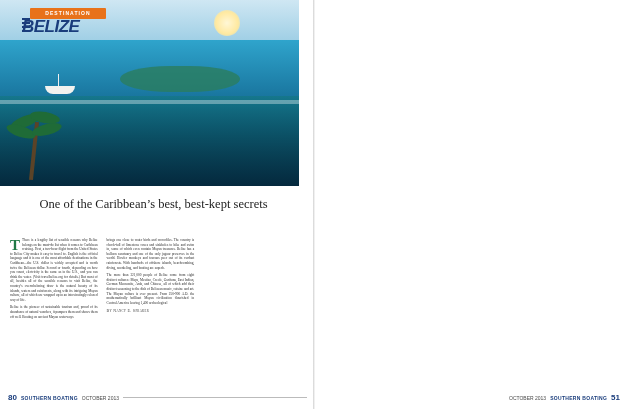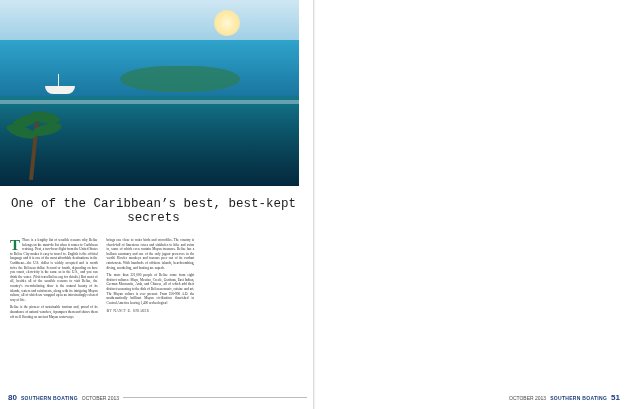--- a/index.html
+++ b/index.html
@@ -29,21 +29,21 @@
   .hero .foam{position:absolute;left:0;top:100px;width:100%;height:4px;background:rgba(255,255,255,.35);}
   .hero .boat{position:absolute;left:45px;top:86px;width:30px;height:8px;background:#f2f2ef;border-radius:0 0 8px 8px;}
   .hero .boat:after{content:"";position:absolute;left:13px;top:-12px;width:1px;height:12px;background:#eee;}
   .hero .palm{position:absolute;left:8px;top:110px;width:56px;height:70px;}
   .hero .palm .trunk{position:absolute;left:24px;top:12px;width:4px;height:58px;background:#5b4327;transform:rotate(6deg);}
   .hero .palm .frond{position:absolute;width:30px;height:11px;background:#1f6b37;border-radius:50%;}
 
   
   .headline{position:absolute;left:0;top:190px;width:299px;text-align:center;}
   .headline .quote{font-family:"Liberation Serif",serif;font-size:25px;font-weight:bold;font-style:italic;color:#b8341f;letter-spacing:-0.3px;}
-  .headline .sub{margin-top:7px;font-family:Liberation Mono, monospace;font-size:12.5px;color:#1d1d1d;padding-left:8px;}
+  .headline .sub{margin-top:7px;font-family:Liberation Serif, serif;font-size:12.5px;color:#1d1d1d;padding-left:8px;}
 
   
   .cols{position:absolute;left:10px;top:238px;width:281px;height:125px;display:flex;gap:9px;}
   .col{width:87.6px;font-size:3.4px;line-height:4.6px;color:#2a2a2a;text-align:justify;}
   .col p{margin:0 0 3px 0;}
   .dropcap{float:left;font-size:15px;line-height:12px;color:#1f7a46;font-weight:bold;margin:1px 2px 0 0;font-family:"Liberation Serif",serif;}
   .byline{margin-top:4px;font-size:4px;color:#444;font-variant:small-caps;letter-spacing:.3px;text-align:left;}
 
   
   .foot-left{position:absolute;left:8px;bottom:7px;width:299px;display:flex;align-items:center;gap:4px;
@@ -79,20 +79,30 @@
       <div class="boat"></div>
       <div class="palm">
         <div class="trunk"></div>
         <div class="frond" style="left:2px;top:6px;transform:rotate(-22deg);"></div>
         <div class="frond" style="left:22px;top:2px;transform:rotate(10deg);"></div>
         <div class="frond" style="left:-2px;top:16px;transform:rotate(18deg);"></div>
         <div class="frond" style="left:24px;top:14px;transform:rotate(-14deg);"></div>
       </div>
     </div>
 
+    <div class="logo">
+      <div class="band">DESTINATION</div>
+      <div class="stripes">
+          <i></i>
+          <i></i>
+          <i></i>
+          <i></i>
+        </div>
+      <div class="belize">BELIZE</div>
+    </div>
 
     <div class="headline">
       <div class="sub">One of the Caribbean’s best, best-kept secrets</div>
     </div>
 
     <div class="cols">
       <div class="col">
         <p><span class="dropcap">T</span><span>There is a lengthy list of sensible reasons why Belize belongs on the must-do list when it comes to Caribbean cruising. First, a two-hour flight from the United States to Belize City makes it easy to travel to. English is the official language and it is one of the most affordable destinations in the Caribbean—the U.S. dollar is widely accepted and is worth twice the Belizean dollar. Second or fourth, depending on how you count, electricity is the same as in the U.S., and you can drink the water. (Visit travelbelize.org for details.) But most of all, besides all of the sensible reasons to visit Belize, the country’s overwhelming draw is the natural beauty of its islands, waters and rainforests, along with its intriguing Mayan culture, all of which are wrapped up in an intoxicatingly relaxed way of life.</span></p>
         <p>Belize is the pioneer of sustainable tourism and, proud of its abundance of natural wonders, it pampers them and shows them off well. Boating on ancient Mayan waterways</p>
       </div>

